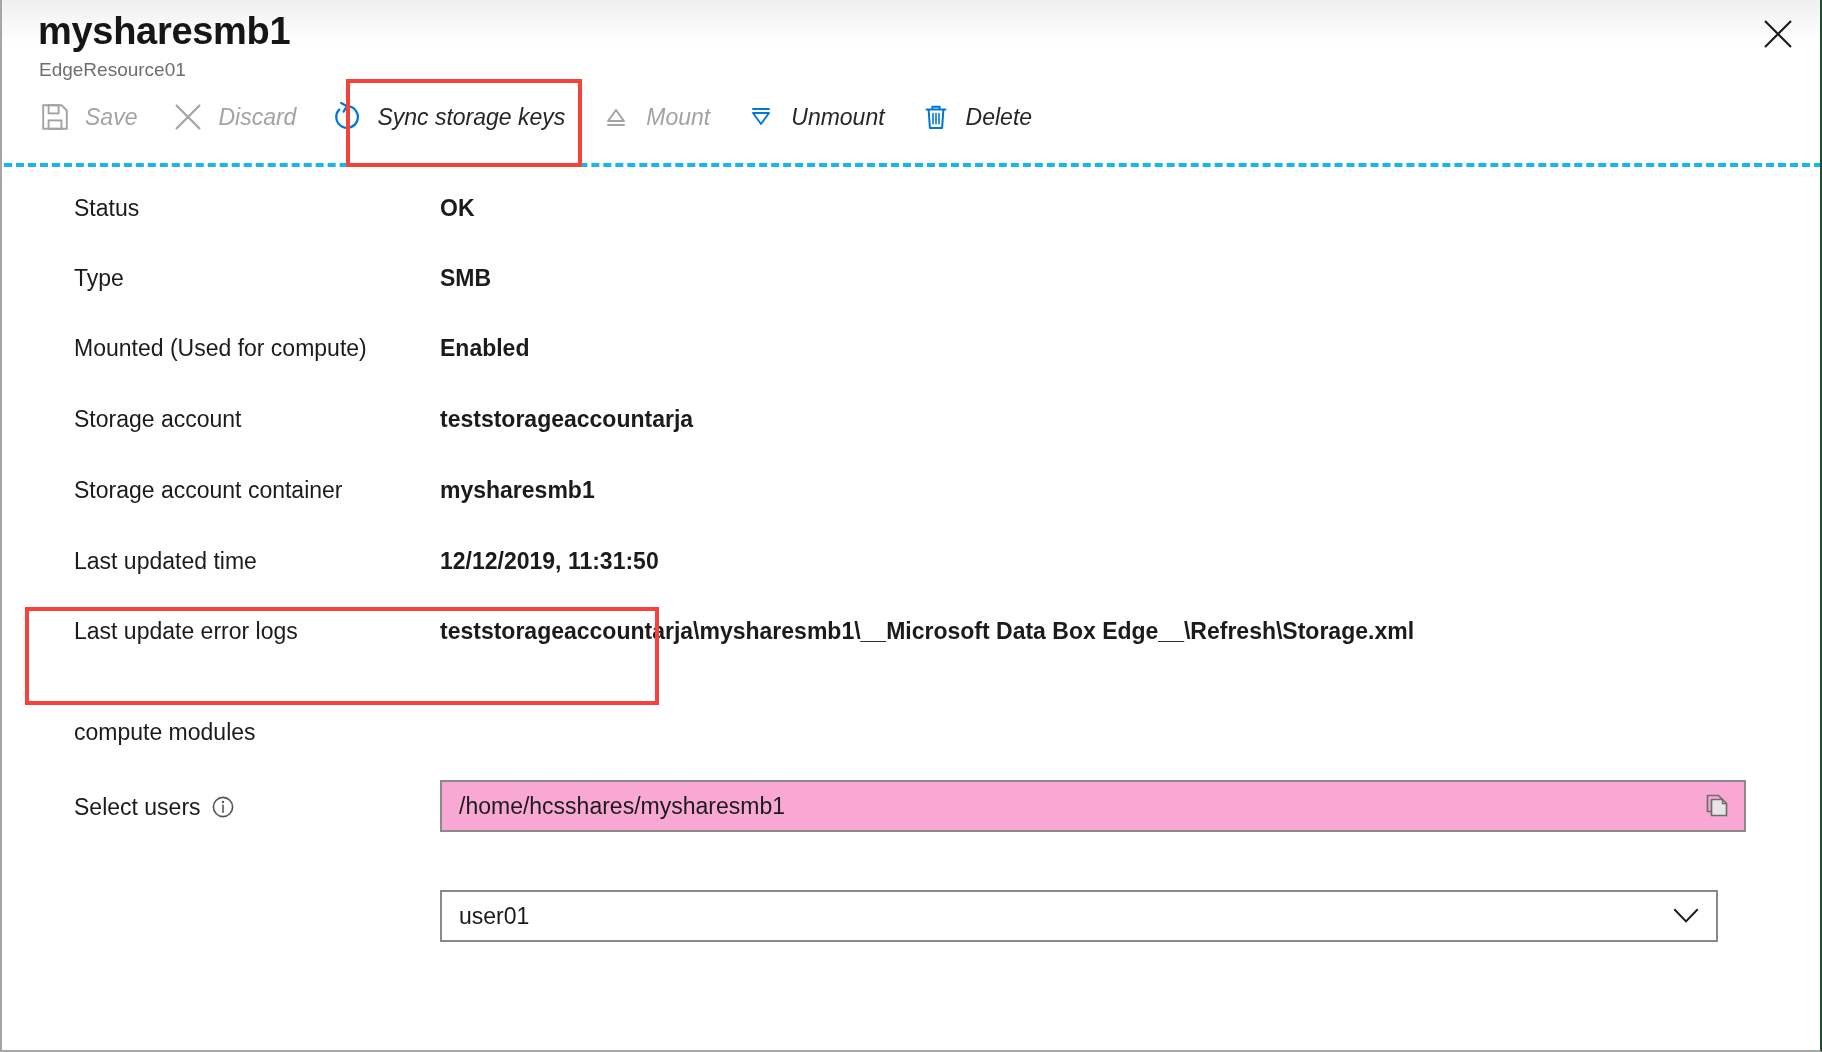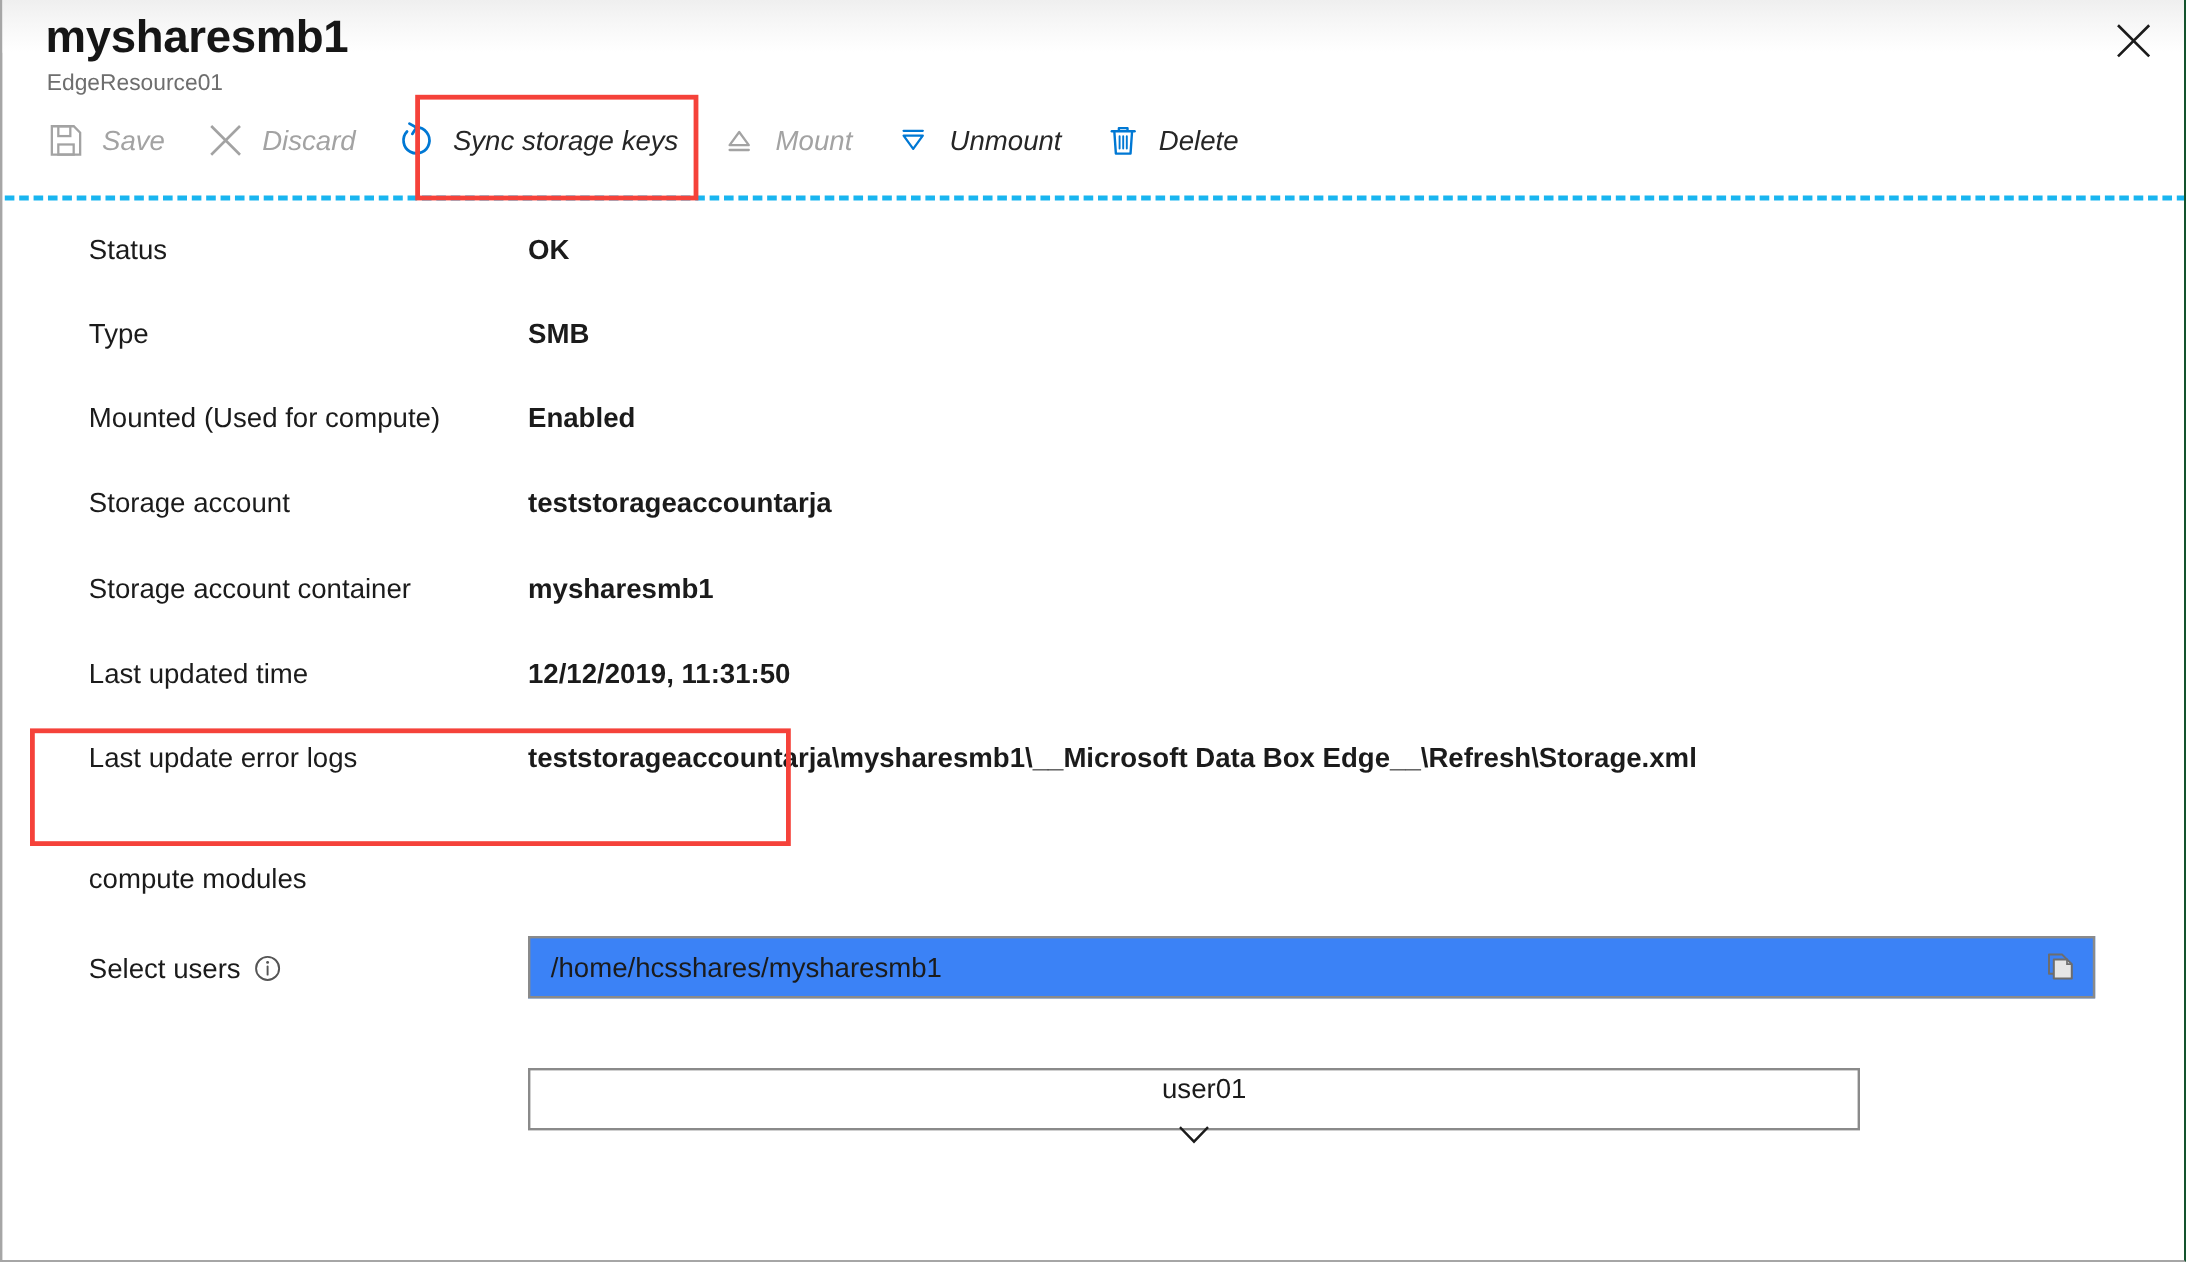--- a/index.html
+++ b/index.html
@@ -158,21 +158,21 @@
     border: 4px solid #f5423a;
     pointer-events: none;
     z-index: 6;
   }
 
   
   #mountpoint-field {
     position: absolute;
     left: 438px; top: 780px;
     width: 1306px; height: 52px;
-    background: #3b82f6;
+    background: #f9a8d4;
     border: 2px solid #8a8a8a;
     display: flex;
     align-items: center;
   }
   #mountpoint-value {
     flex: 1 1 auto;
     padding-left: 17px;
     font-size: 23px;
     color: #1b1b1b;
     line-height: 30px;
@@ -183,27 +183,26 @@
     flex: 0 0 auto;
     width: 54px; height: 48px;
     display: flex; align-items: center; justify-content: center;
     cursor: pointer;
   }
 
   
   #users-dropdown {
     position: absolute;
     left: 438px; top: 890px;
-    width: 1110px; height: 52px;
+    width: 1278px; height: 52px;
     background: #ffffff;
     border: 2px solid #8a8a8a;
     display: flex;
     align-items: center;
     cursor: pointer;
-    flex-direction: column;
   }
   #users-value {
     flex: 1 1 auto;
     padding-left: 17px;
     font-size: 23px;
     color: #1b1b1b;
     line-height: 30px;
     white-space: nowrap;
   }
   #users-chevron {

